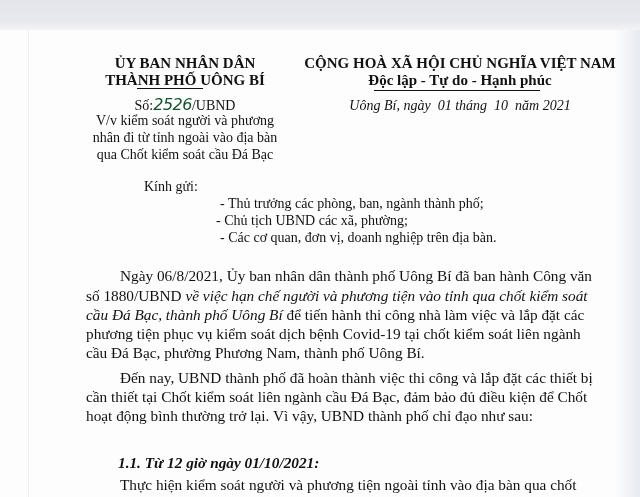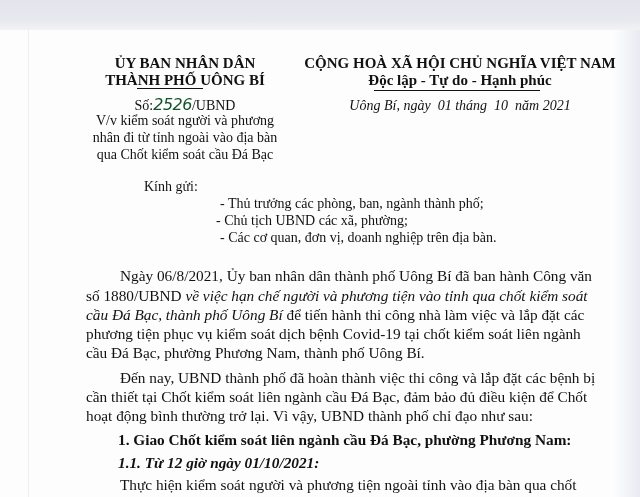--- a/index.html
+++ b/index.html
@@ -81,30 +81,29 @@
     <span class="ital">cầu Đá Bạc, thành phố Uông Bí</span><span> để tiến hành thi công nhà làm việc và lắp đặt các</span>
   </div>
   <div class="body-line" style="top:324px;">
     <span>phương tiện phục vụ kiểm soát dịch bệnh Covid-19 tại chốt kiểm soát liên ngành</span>
   </div>
   <div class="body-line" style="top:343px;">
     <span>cầu Đá Bạc, phường Phương Nam, thành phố Uông Bí.</span>
   </div>
 
   <div class="body-line" style="top:368px; left:120px; width:466px;">
-    <span>Đến nay, UBND thành phố đã hoàn thành việc thi công và lắp đặt các bệnh bị</span>
+    <span>Đến nay, UBND thành phố đã hoàn thành việc thi công và lắp đặt các thiết bị</span>
   </div>
   <div class="body-line" style="top:387px;">
     <span>cần thiết tại Chốt kiểm soát liên ngành cầu Đá Bạc, đảm bảo đủ điều kiện để Chốt</span>
   </div>
   <div class="body-line" style="top:406px;">
     <span>hoạt động bình thường trở lại. Vì vậy, UBND thành phố chỉ đạo như sau:</span>
   </div>
 
-  <div class="body-line bold" style="top:430px; left:118px; width:470px;">1. Giao Chốt kiểm soát liên ngành cầu Đá Bạc, phường Phương Nam:</div>
 
   <div class="body-line bold ital" style="top:453px; left:118px; width:470px;">1.1. Từ 12 giờ ngày 01/10/2021:</div>
 
   <div class="body-line" style="top:475px; left:120px; width:466px;">
     <span>Thực hiện kiểm soát người và phương tiện ngoài tỉnh vào địa bàn qua chốt</span>
   </div>
   <div class="body-line" style="top:494px;">
     <span>cầu Đá Bạc, phường Phương Nam, thành phố Uông Bí theo các chỉ đạo của UBND</span>
   </div>
 </div>

